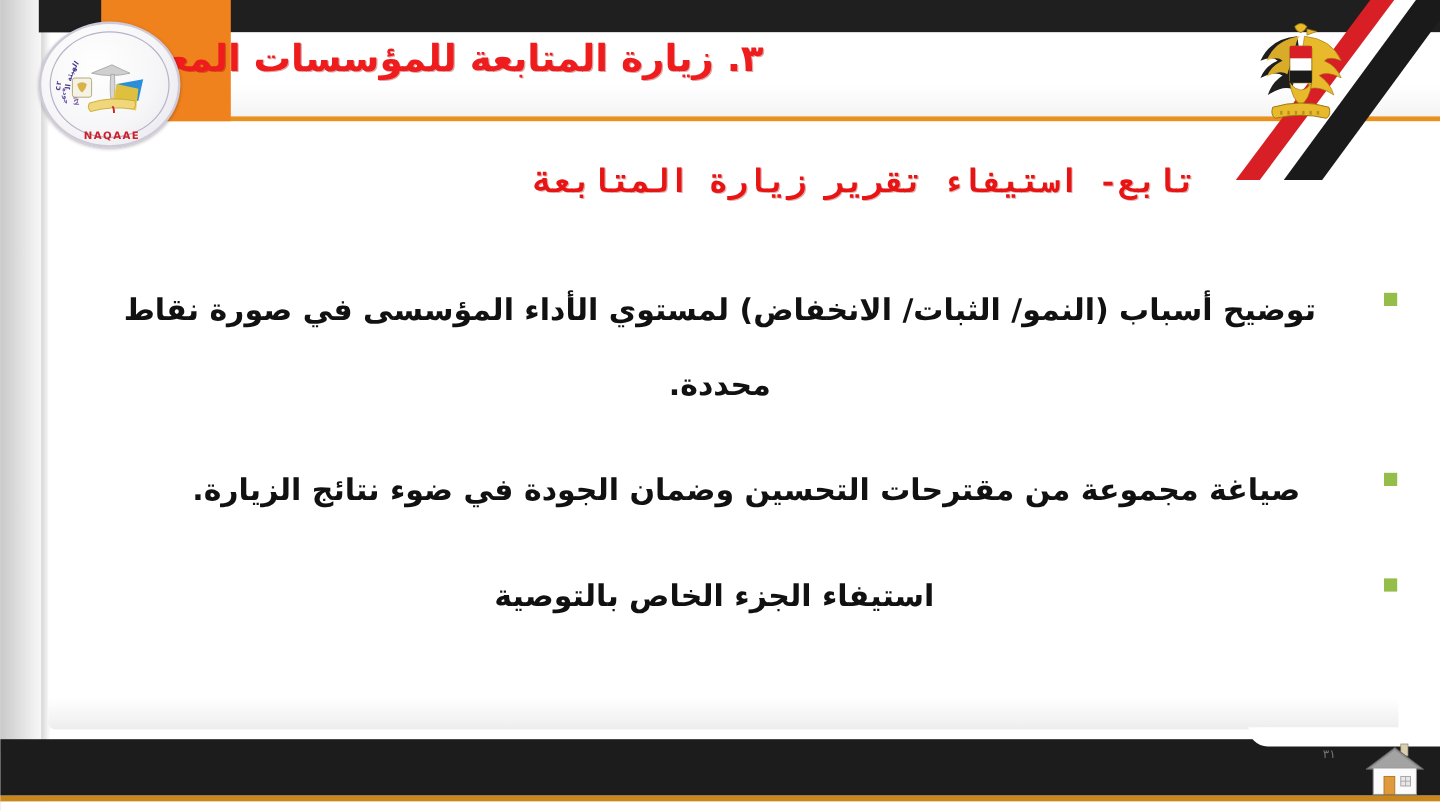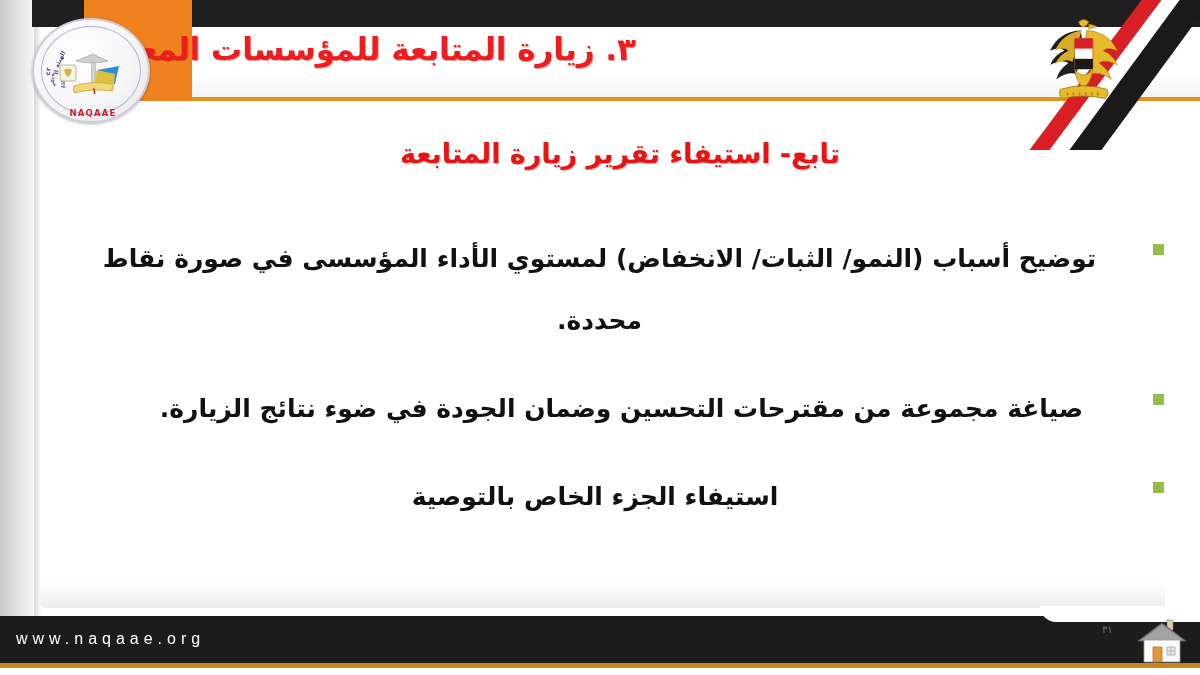--- a/index.html
+++ b/index.html
@@ -80,24 +80,25 @@
   }
   .seal svg{ position:absolute; left:0; top:0; }
   
   .emblem-wrap{
     position:absolute; right:0px; top:0px; width:240px; height:150px;
     overflow:hidden; pointer-events:none;
   }
   
   .subtitle{
     position:absolute; right:160px; top:132px; width:640px;
-    direction:rtl; text-align:left;
+    direction:rtl; text-align:center;
     font-size:27px; font-weight:bold; color:#e81414;
     line-height:44px; white-space:nowrap;
     text-shadow:1px 1px 0 rgba(150,0,0,.3);
+    font-family:Liberation Mono, monospace;
   }
   
   .bullets{
     position:absolute; right:36px; top:228px; width:1130px;
     direction:rtl;
   }
   .bullet{
     display:flex; align-items:flex-start; gap:14px;
     margin-bottom:26px;
   }
@@ -264,21 +265,20 @@
     </div>
 
   </div>
 
   <div class="footer">
     <div class="footer-bar"></div>
     <div class="footer-curve"></div>
     <div class="footer-orange"></div>
     <div class="footer-white"></div>
 
-    <div class="footer-url">www.naqaae.org</div>
     <div class="page-num">٣١</div>
 
     <svg class="home-icon" viewBox="0 0 56 52">
 
       <rect x="33" y="6" width="6" height="10" fill="#d9cfae" stroke="#8a8269" stroke-width=".6"></rect>
 
       <path d="M28 9 L52 27 L4 27 Z" fill="#8c8c8c" stroke="#5f5f5f" stroke-width=".8"></path>
       <path d="M28 11 L48 26 L8 26 Z" fill="#a3a3a3"></path>
 
       <rect x="10" y="26" width="36" height="22" fill="#fbfbfb" stroke="#9a9a9a" stroke-width=".8"></rect>

